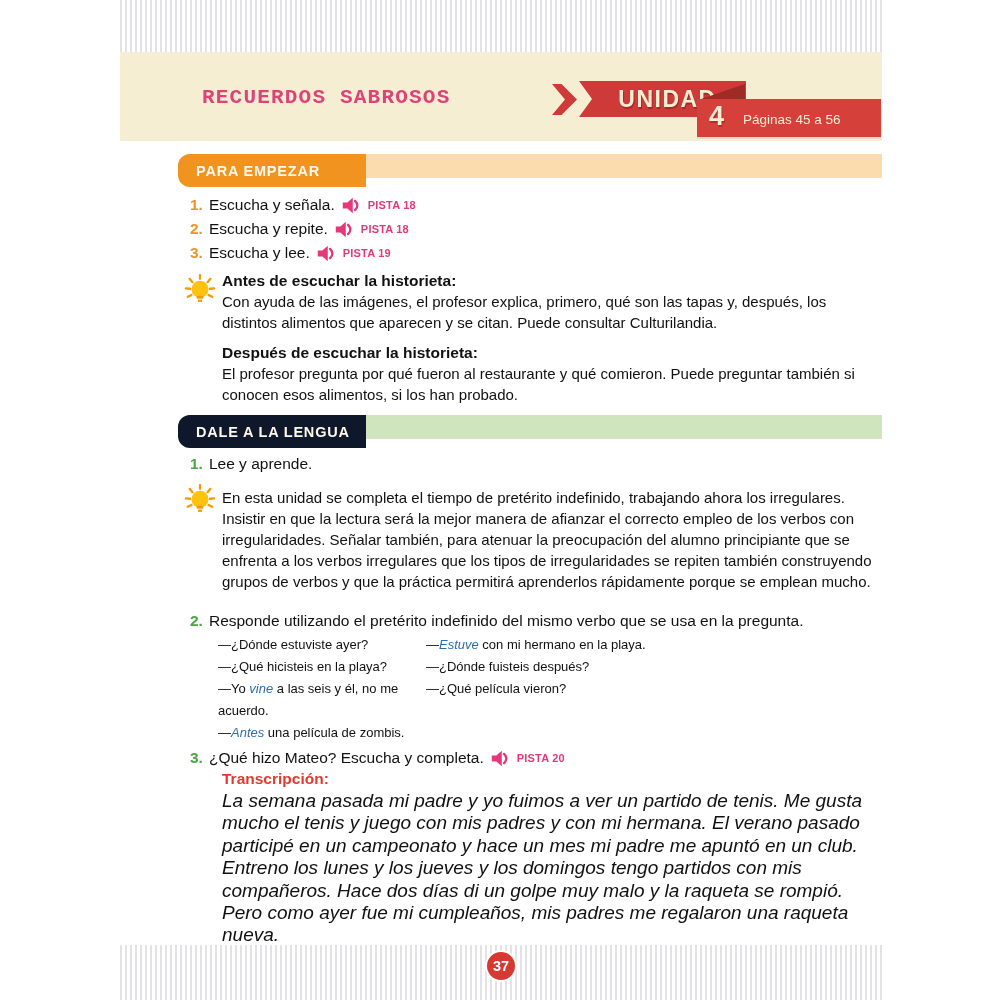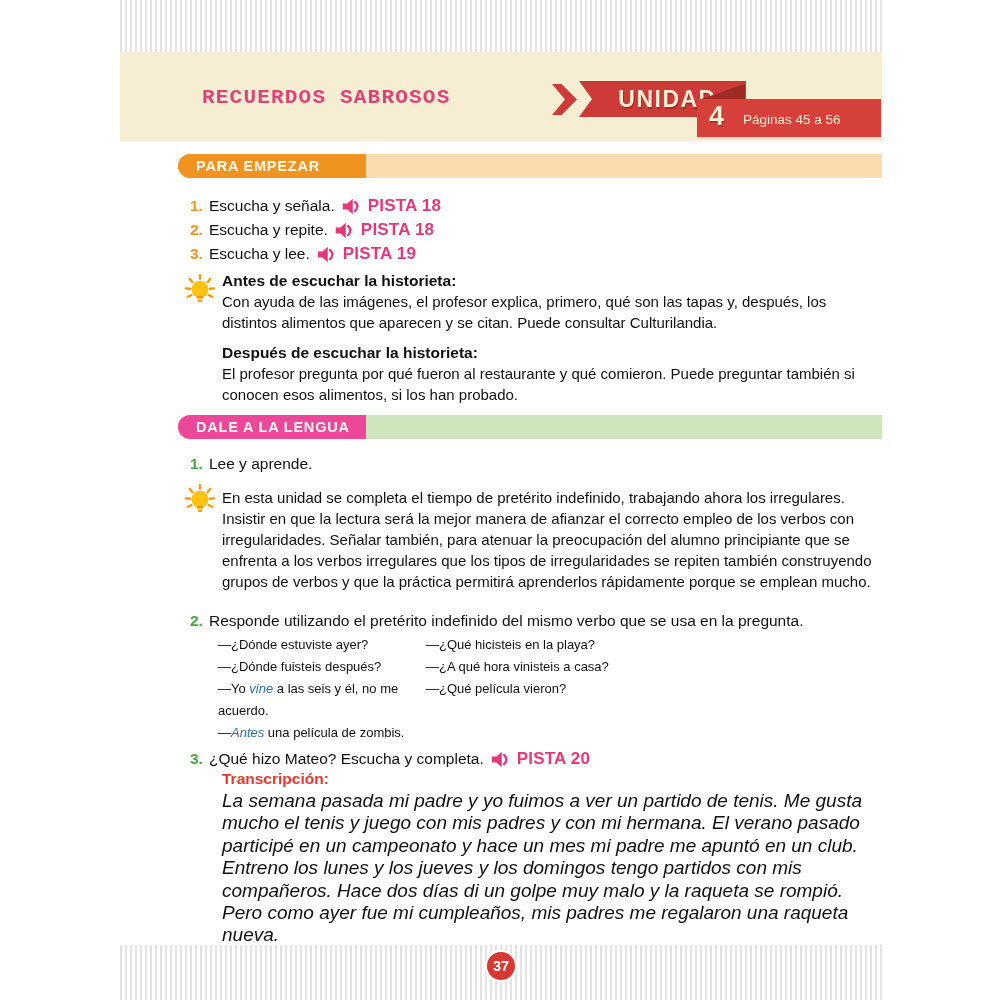--- a/index.html
+++ b/index.html
@@ -46,32 +46,32 @@
   .pages-banner .num{
     position:absolute;left:12px;top:2px;font-size:27px;font-weight:bold;color:#f6eed3;
     text-shadow:1px 2px 0 rgba(120,20,20,.4);
   }
   .pages-banner .range{position:absolute;left:46px;top:13px;font-size:13.5px;color:#f6eed3;}
   
   .section-bar{height:24px;border-radius:12px 0 0 12px;}
   .bar-light-orange{left:178px;top:154px;width:704px;background:#fbdcae;}
   .bar-light-green{left:178px;top:415px;width:704px;background:#cfe5bd;}
   .section-pill{
-    height:24px;width:188px;border-radius:12px 0 0 12px;display:flex;align-items:center;
+    height:33px;width:188px;border-radius:12px 0 0 12px;display:flex;align-items:center;
     padding-left:18px;box-sizing:border-box;color:#fdf8ec;font-size:14.5px;font-weight:bold;
     letter-spacing:.8px;
   }
   .pill-orange{left:178px;top:154px;background:#f0941f;}
-  .pill-green{left:178px;top:415px;background:#ec4899;}
+  .pill-green{left:178px;top:415px;background:#0f172a;}
   
   .item-row{display:flex;align-items:center;font-size:15.5px;}
   .item-num{font-weight:bold;margin-right:6px;}
   .num-orange{color:#f0941f;}
   .num-green{color:#4aa63e;}
-  .pista{color:#e5387b;font-weight:bold;font-size:17px;margin-left:4px;letter-spacing:.2px;}
+  .pista{color:#e5387b;font-weight:bold;font-size:11px;margin-left:4px;letter-spacing:.2px;}
   .speaker{margin-left:7px;margin-right:2px;}
   
   .tip-heading{font-weight:bold;font-size:15.5px;}
   .tip-body{font-size:15px;line-height:20.5px;width:655px;}
   .tip-red{color:#e23a2e;font-weight:bold;font-size:15.5px;}
   .transcript{font-size:19px;line-height:22.4px;width:660px;font-style:italic;}
   
   .qa-grid{
     left:218px;top:634px;display:grid;grid-template-columns:206px 1fr;
     font-size:13px;line-height:22px;width:645px;column-gap:2px;
@@ -178,23 +178,23 @@
   <path d="M15.8 27 h4.4 v2.4 h-4.4 z" fill="#f59b00"></path>
 </svg>
 <div class="abs tip-body" style="left:222px;top:487px;line-height:21px;">En esta unidad se completa el tiempo de pretérito indefinido, trabajando ahora los irregulares. Insistir en que la lectura será la mejor manera de afianzar el correcto empleo de los verbos con irregularidades. Señalar también, para atenuar la preocupación del alumno principiante que se enfrenta a los verbos irregulares que los tipos de irregularidades se repiten también construyendo grupos de verbos y que la práctica permitirá aprenderlos rápidamente porque se emplean mucho.</div>
 
 <div class="abs item-row" style="left:190px;top:612px;">
   <span class="item-num num-green">2.</span>
   <span>Responde utilizando el pretérito indefinido del mismo verbo que se usa en la pregunta.</span>
 </div>
 <div class="abs qa-grid">
   <div>—¿Dónde estuviste ayer?</div>
+  <div><span>—</span><span class="verb">Estuve</span><span> con mi hermano en la playa.</span></div>
   <div>—¿Qué hicisteis en la playa?</div>
   <div>—¿Dónde fuisteis después?</div>
-  <div>—¿A qué hora vinisteis a casa?</div>
   <div><span>—Yo </span><span class="verb">vine</span><span> a las seis y él, no me acuerdo.</span></div>
   <div>—¿Qué película vieron?</div>
   <div><span>—</span><span class="verb">Antes</span><span> una película de zombis.</span></div>
 </div>
 
 <div class="abs item-row" style="left:190px;top:749px;">
   <span class="item-num num-green">3.</span>
   <span>¿Qué hizo Mateo? Escucha y completa.</span>
   <svg class="speaker" width="20" height="17" viewBox="0 0 26 22">
       <polygon points="1,7 7,7 14,1 14,21 7,15 1,15" fill="#e5387b"></polygon>

